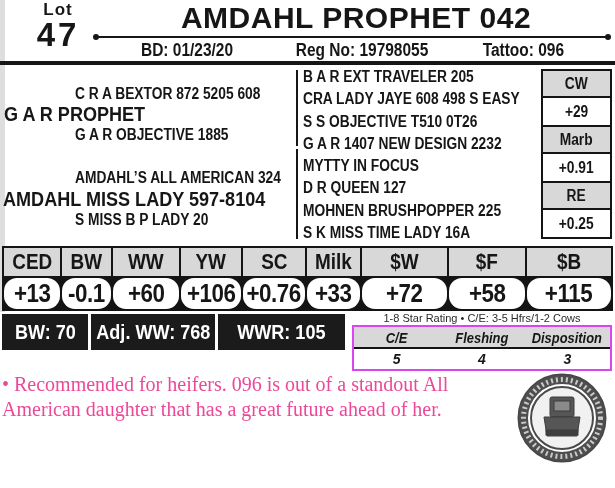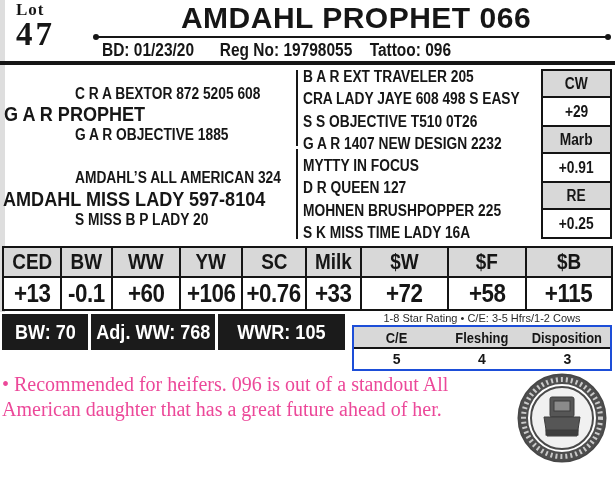--- a/index.html
+++ b/index.html
@@ -7,32 +7,32 @@
   .page {
     position:relative; width:615px; height:488px; background:#fff;
     font-family:"Liberation Sans", sans-serif; color:#161616; overflow:hidden;
   }
   .cond { display:inline-block; transform:scaleX(0.86); transform-origin:50% 50%; white-space:nowrap; }
   .cond-l { display:inline-block; transform:scaleX(0.86); transform-origin:0 50%; white-space:nowrap; }
 
   .edge-strip { position:absolute; left:0; top:0; width:5px; height:312px; background:#dedede; }
 
   
-  .lot-badge { position:absolute; left:16px; top:1px; width:84px; text-align:left;
-    font-family:Liberation Serif, serif; font-weight:bold; }
+  .lot-badge { position:absolute; left:16px; top:1px; width:84px; text-align:center;
+    font-family:Liberation Sans, sans-serif; font-weight:bold; }
   .lot-label { font-size:17px; letter-spacing:1px; line-height:18px; }
   .lot-number { font-size:33px; line-height:31px; letter-spacing:3px; }
   .page-title { position:absolute; left:100px; top:1px; width:512px; text-align:center;
     font-size:30px; font-weight:bold; line-height:34px; letter-spacing:0.5px; }
   .dotted-rule { position:absolute; left:96px; top:36px; width:512px; height:2px; background:#161616; }
   .dotted-rule::before, .dotted-rule::after { content:""; position:absolute; top:-2px; width:6px; height:6px;
     border-radius:50%; background:#161616; }
   .dotted-rule::before { left:-3px; } .dotted-rule::after { right:-3px; }
   .id-row { position:absolute; left:102px; top:40px; width:508px; display:flex;
-    justify-content:flex-start; align-items:baseline; font-weight:bold; font-size:18px; }
+    justify-content:center; align-items:baseline; font-weight:bold; font-size:18px;gap:37px; }
   .double-rule { position:absolute; left:0; top:61px; width:615px; height:2px;
     border-top:2px solid #161616; border-bottom:2px solid #161616; }
 
   
   .ped-entry { position:absolute; font-weight:bold; white-space:nowrap; }
   .ped-main { font-size:21px; }
   .ped-sub  { font-size:16px; }
   .ped-rule { position:absolute; left:296px; width:2px; background:#161616; }
   .ped-rule.seg1 { top:70px; height:76px; }
   .ped-rule.seg2 { top:149px; height:90px; }
@@ -48,34 +48,34 @@
 
   .carcass { position:absolute; left:541px; top:69px; width:71px;
     grid-template-columns:1fr; grid-template-rows:25px 27px 25px 27px 25px 27px; }
   .carcass .h { font-size:16px; }
   .carcass .v { font-size:16px; }
 
   .epd { position:absolute; left:2px; top:246px; width:611px;
     grid-template-columns:56px 49px 66px 60px 62px 53px 85px 76px 84px;
     grid-template-rows:28px 31px; grid-auto-flow:column; }
   .epd .h { font-size:22px; }
-  .epd .v { font-size:26px; letter-spacing:-0.5px; }
+  .epd .v { font-size:26px; letter-spacing:-0.5px;border-radius:13px; }
 
   
   .wbar { position:absolute; top:314px; height:36px; background:#1b1b1b; color:#fff;
     display:flex; align-items:center; justify-content:center; font-weight:bold; font-size:21px; }
   .wbar.b1 { left:2px;  width:86px;  }
   .wbar.b2 { left:91px; width:124px; }
   .wbar.b3 { left:218px; width:127px; }
 
   
   .rating-caption { position:absolute; left:352px; top:312px; width:260px; text-align:center;
     font-size:11px; letter-spacing:0px; color:#2a2a2a; }
   .ratings { position:absolute; left:352px; top:325px; width:260px; background:#fff;
-    border:2px solid #1d4ed8; }
+    border:2px solid #d946ef;font-style:italic; }
   .ratings .row { display:grid; grid-template-columns:1fr 1fr 1fr; }
   .ratings .row.head { background:#d8d8d8; border-bottom:2px solid #141414; height:22px; }
   .ratings .row.vals { height:20px; }
   .ratings .cell { font-weight:bold; }
   .ratings .row.head .cell { font-size:15px; }
   .ratings .row.vals .cell { font-size:14px; }
 
   
   .note { position:absolute; left:2px; top:372px; width:516px;
     font-family:"Liberation Serif", serif; font-size:20px; line-height:25px; color:#ec4899; }
@@ -84,21 +84,21 @@
 </head>
 <body>
 
 <div class="page">
   <div class="edge-strip"></div>
 
   <div class="lot-badge">
     <div class="lot-label">Lot</div>
     <div class="lot-number">47</div>
   </div>
-  <h1 class="page-title">AMDAHL PROPHET 066</h1>
+  <h1 class="page-title">AMDAHL PROPHET 042</h1>
   <div class="dotted-rule"></div>
   <div class="id-row">
     <span class="cond-l">BD: 01/23/20</span>
     <span class="cond">Reg No: 19798055</span>
     <span class="cond">Tattoo: 096</span>
   </div>
   <div class="double-rule"></div>
 
   <div class="ped-entry ped-sub" style="left:75px; top:85px;"><span class="cond-l">C R A BEXTOR 872 5205 608</span></div>
   <div class="ped-entry ped-main" style="left:4px; top:102px;"><span class="cond-l">G A R PROPHET</span></div>

